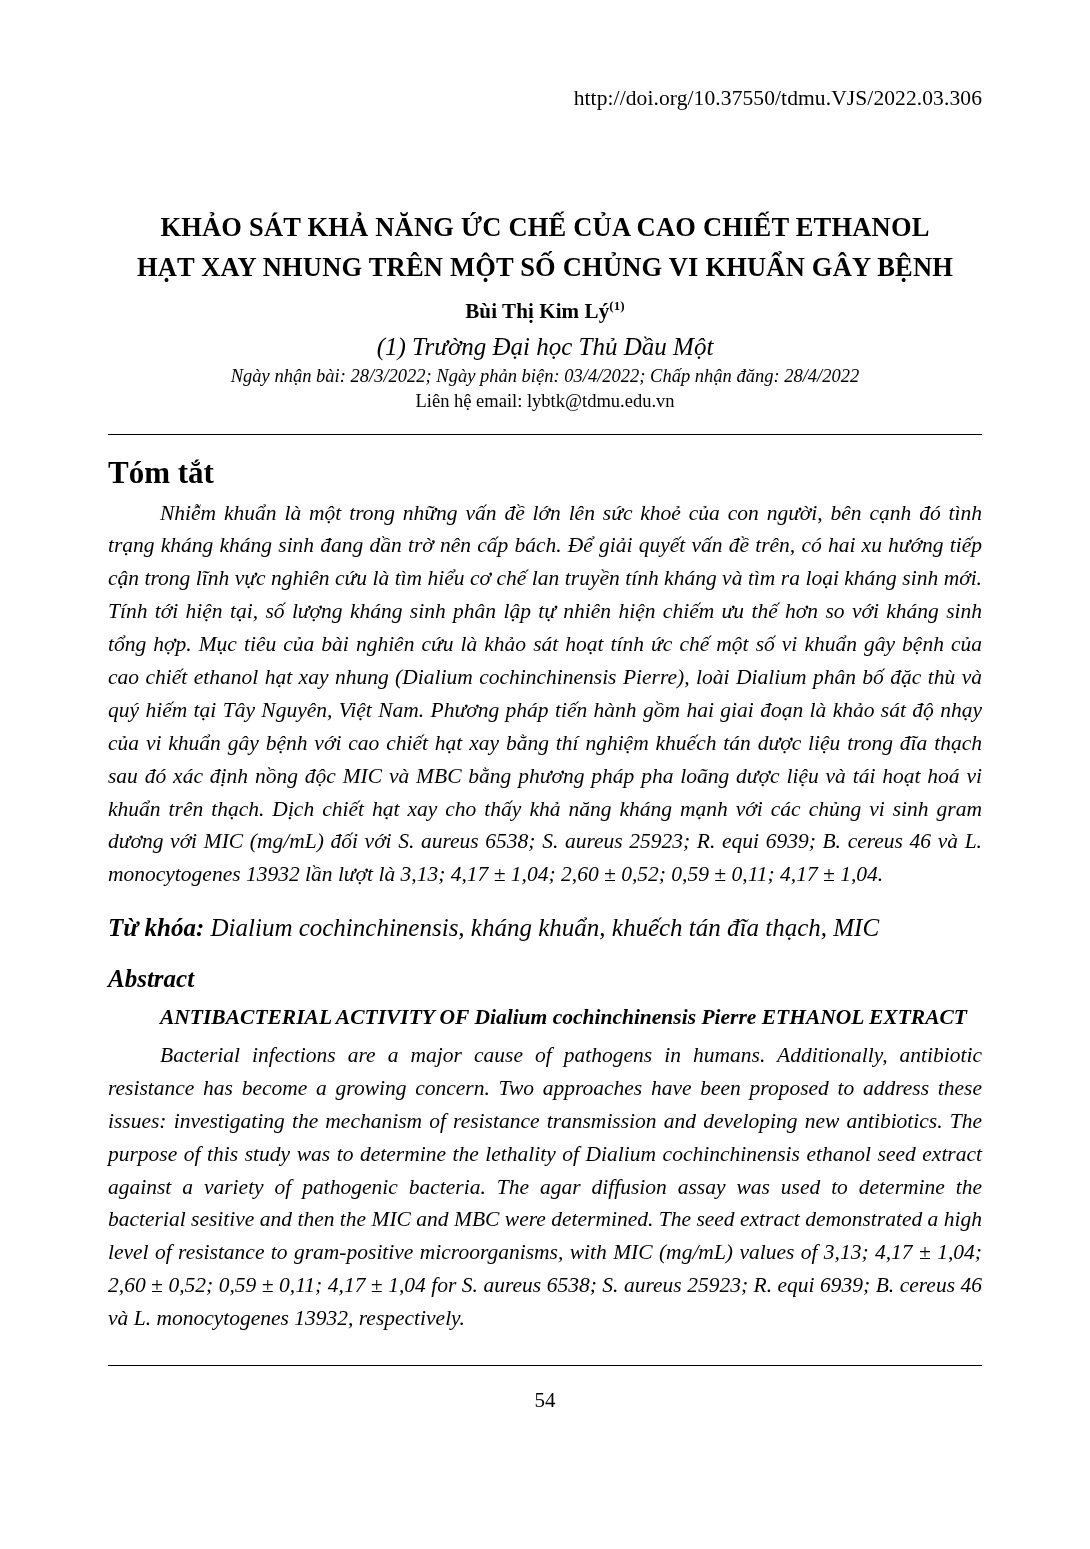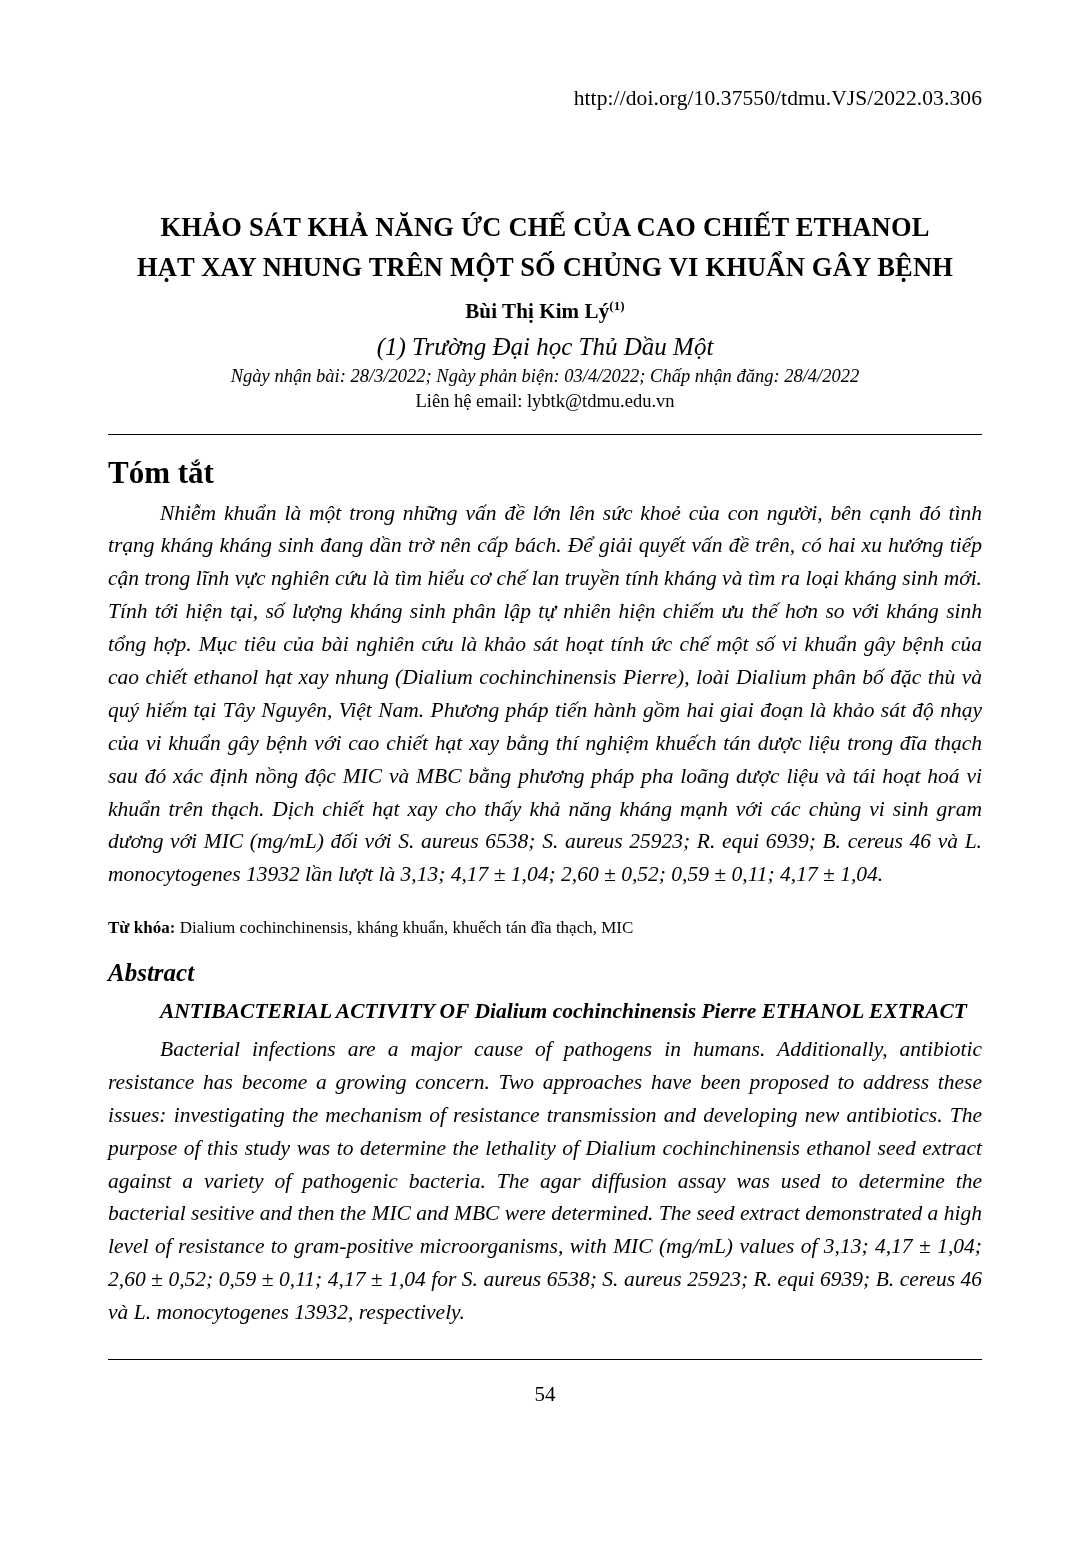--- a/index.html
+++ b/index.html
@@ -89,23 +89,24 @@
     font-size: 21.5px;
     font-style: italic;
     line-height: 1.53;
     text-align: justify;
     text-indent: 52px;
     margin: 6px 0 0 0;
     -webkit-hyphens: none;
     hyphens: none;
   }
   .keywords {
-    font-size: 17px;
+    font-size: 25px;
+    font-style: italic;
     line-height: 1.5;
-    margin: 24px 0 0 0;
+    margin: 18px 0 0 0;
     text-align: left;
   }
   .keywords .kw-label {
     font-weight: bold;
   }
   .en-title {
     font-size: 21.5px;
     font-weight: bold;
     font-style: italic;
     line-height: 1.5;

